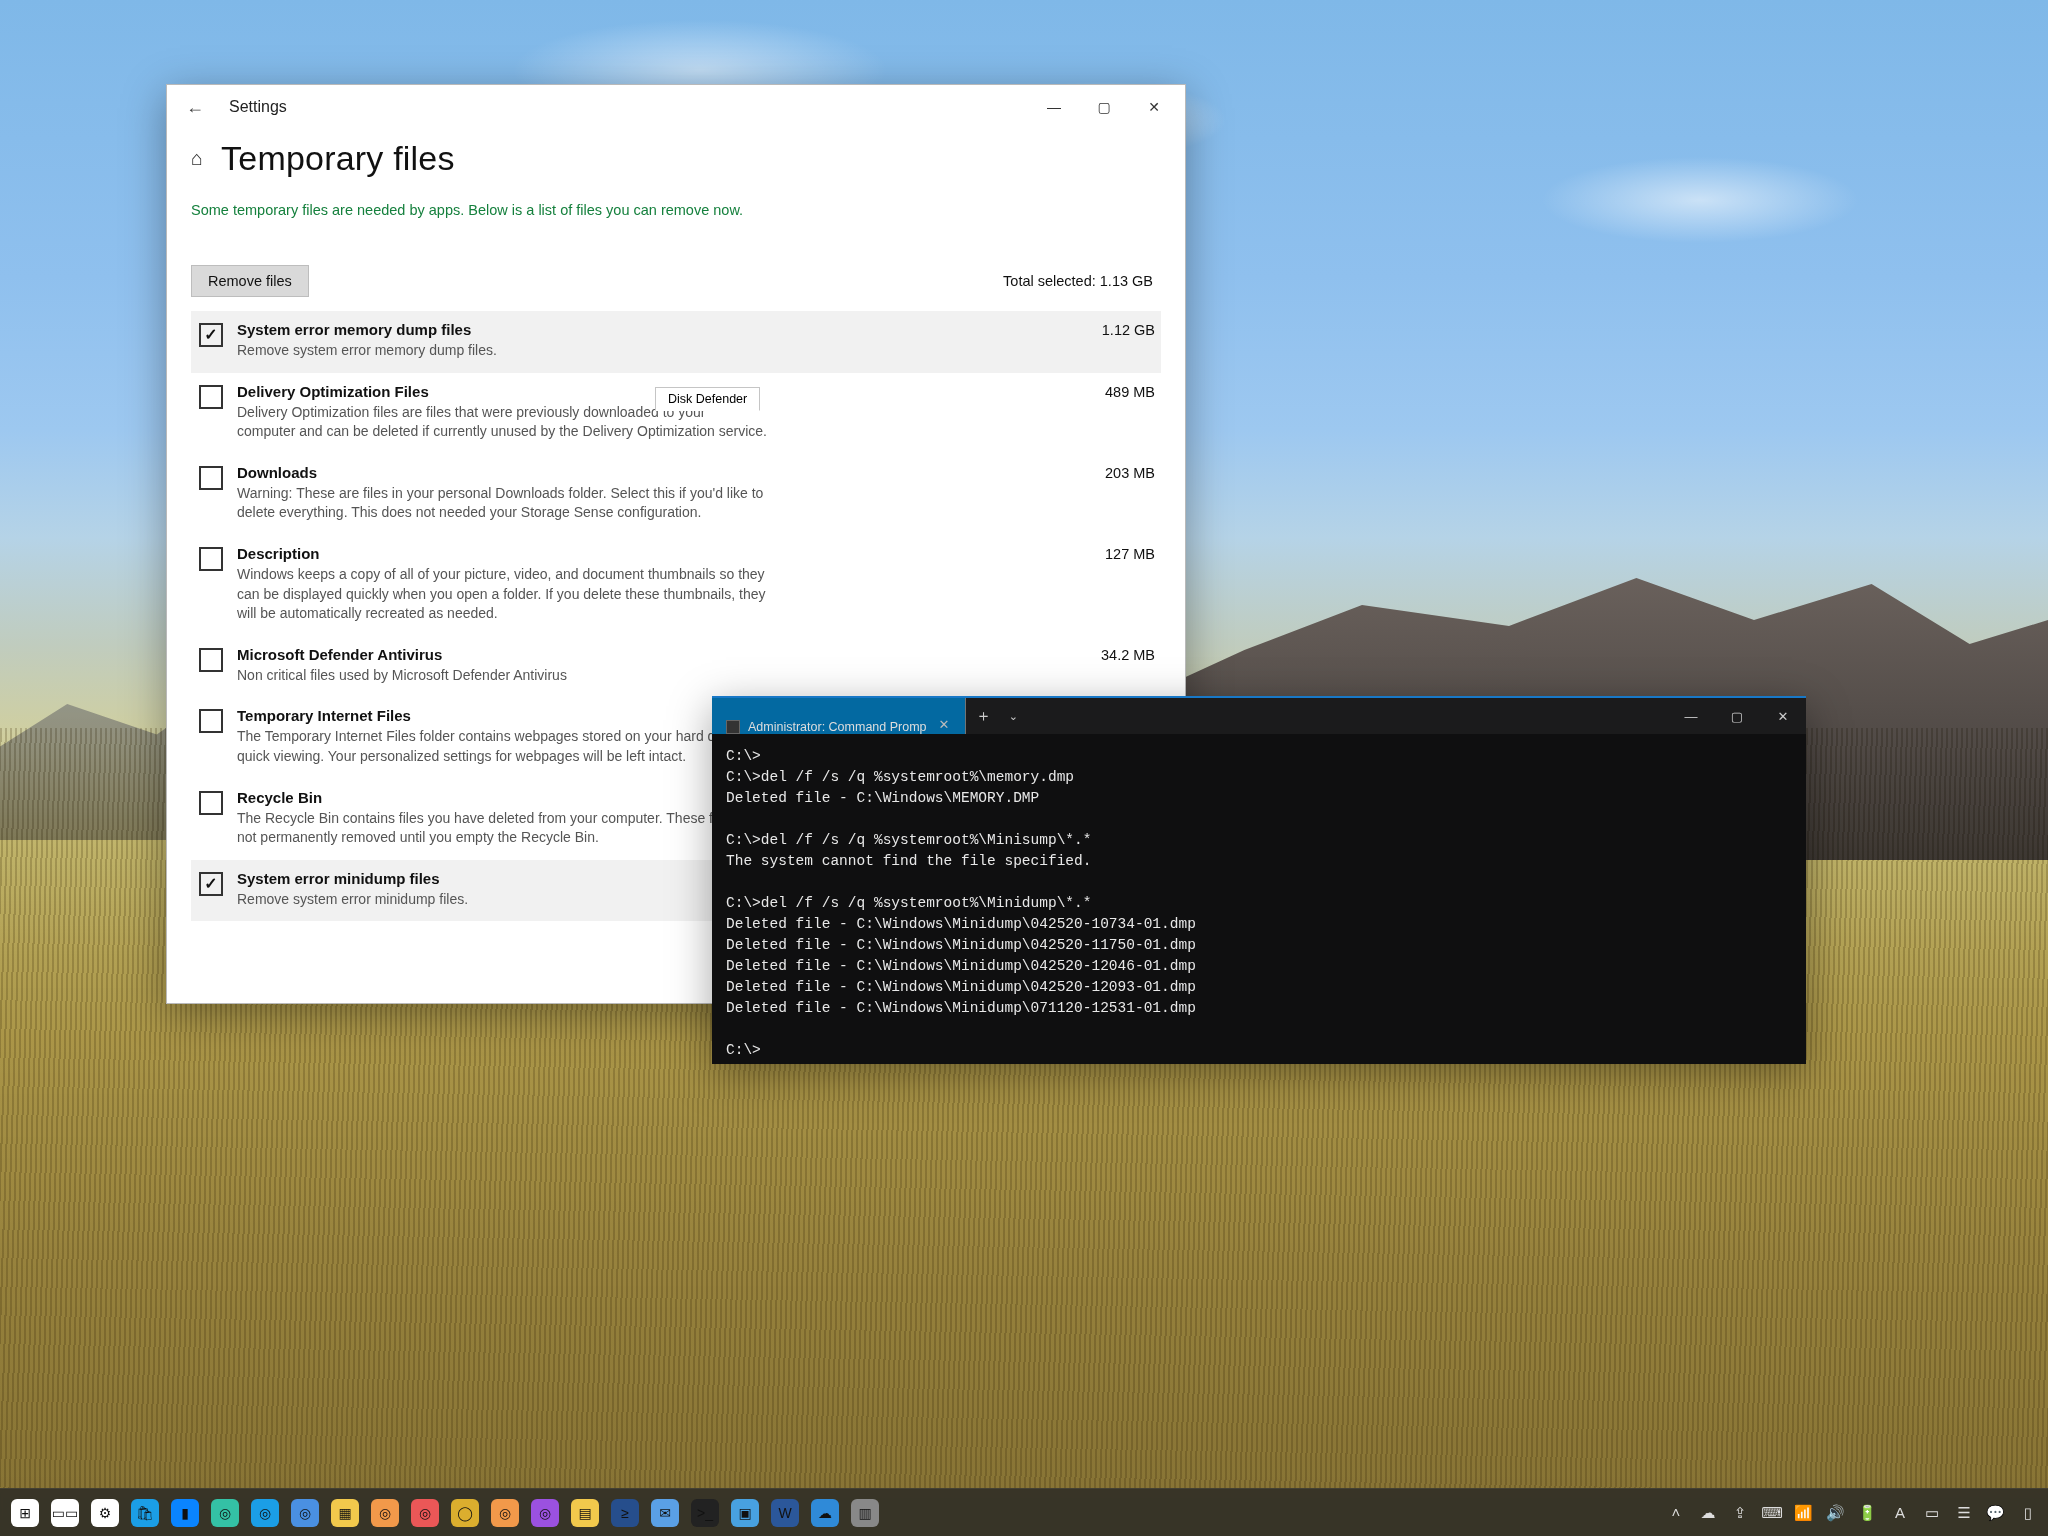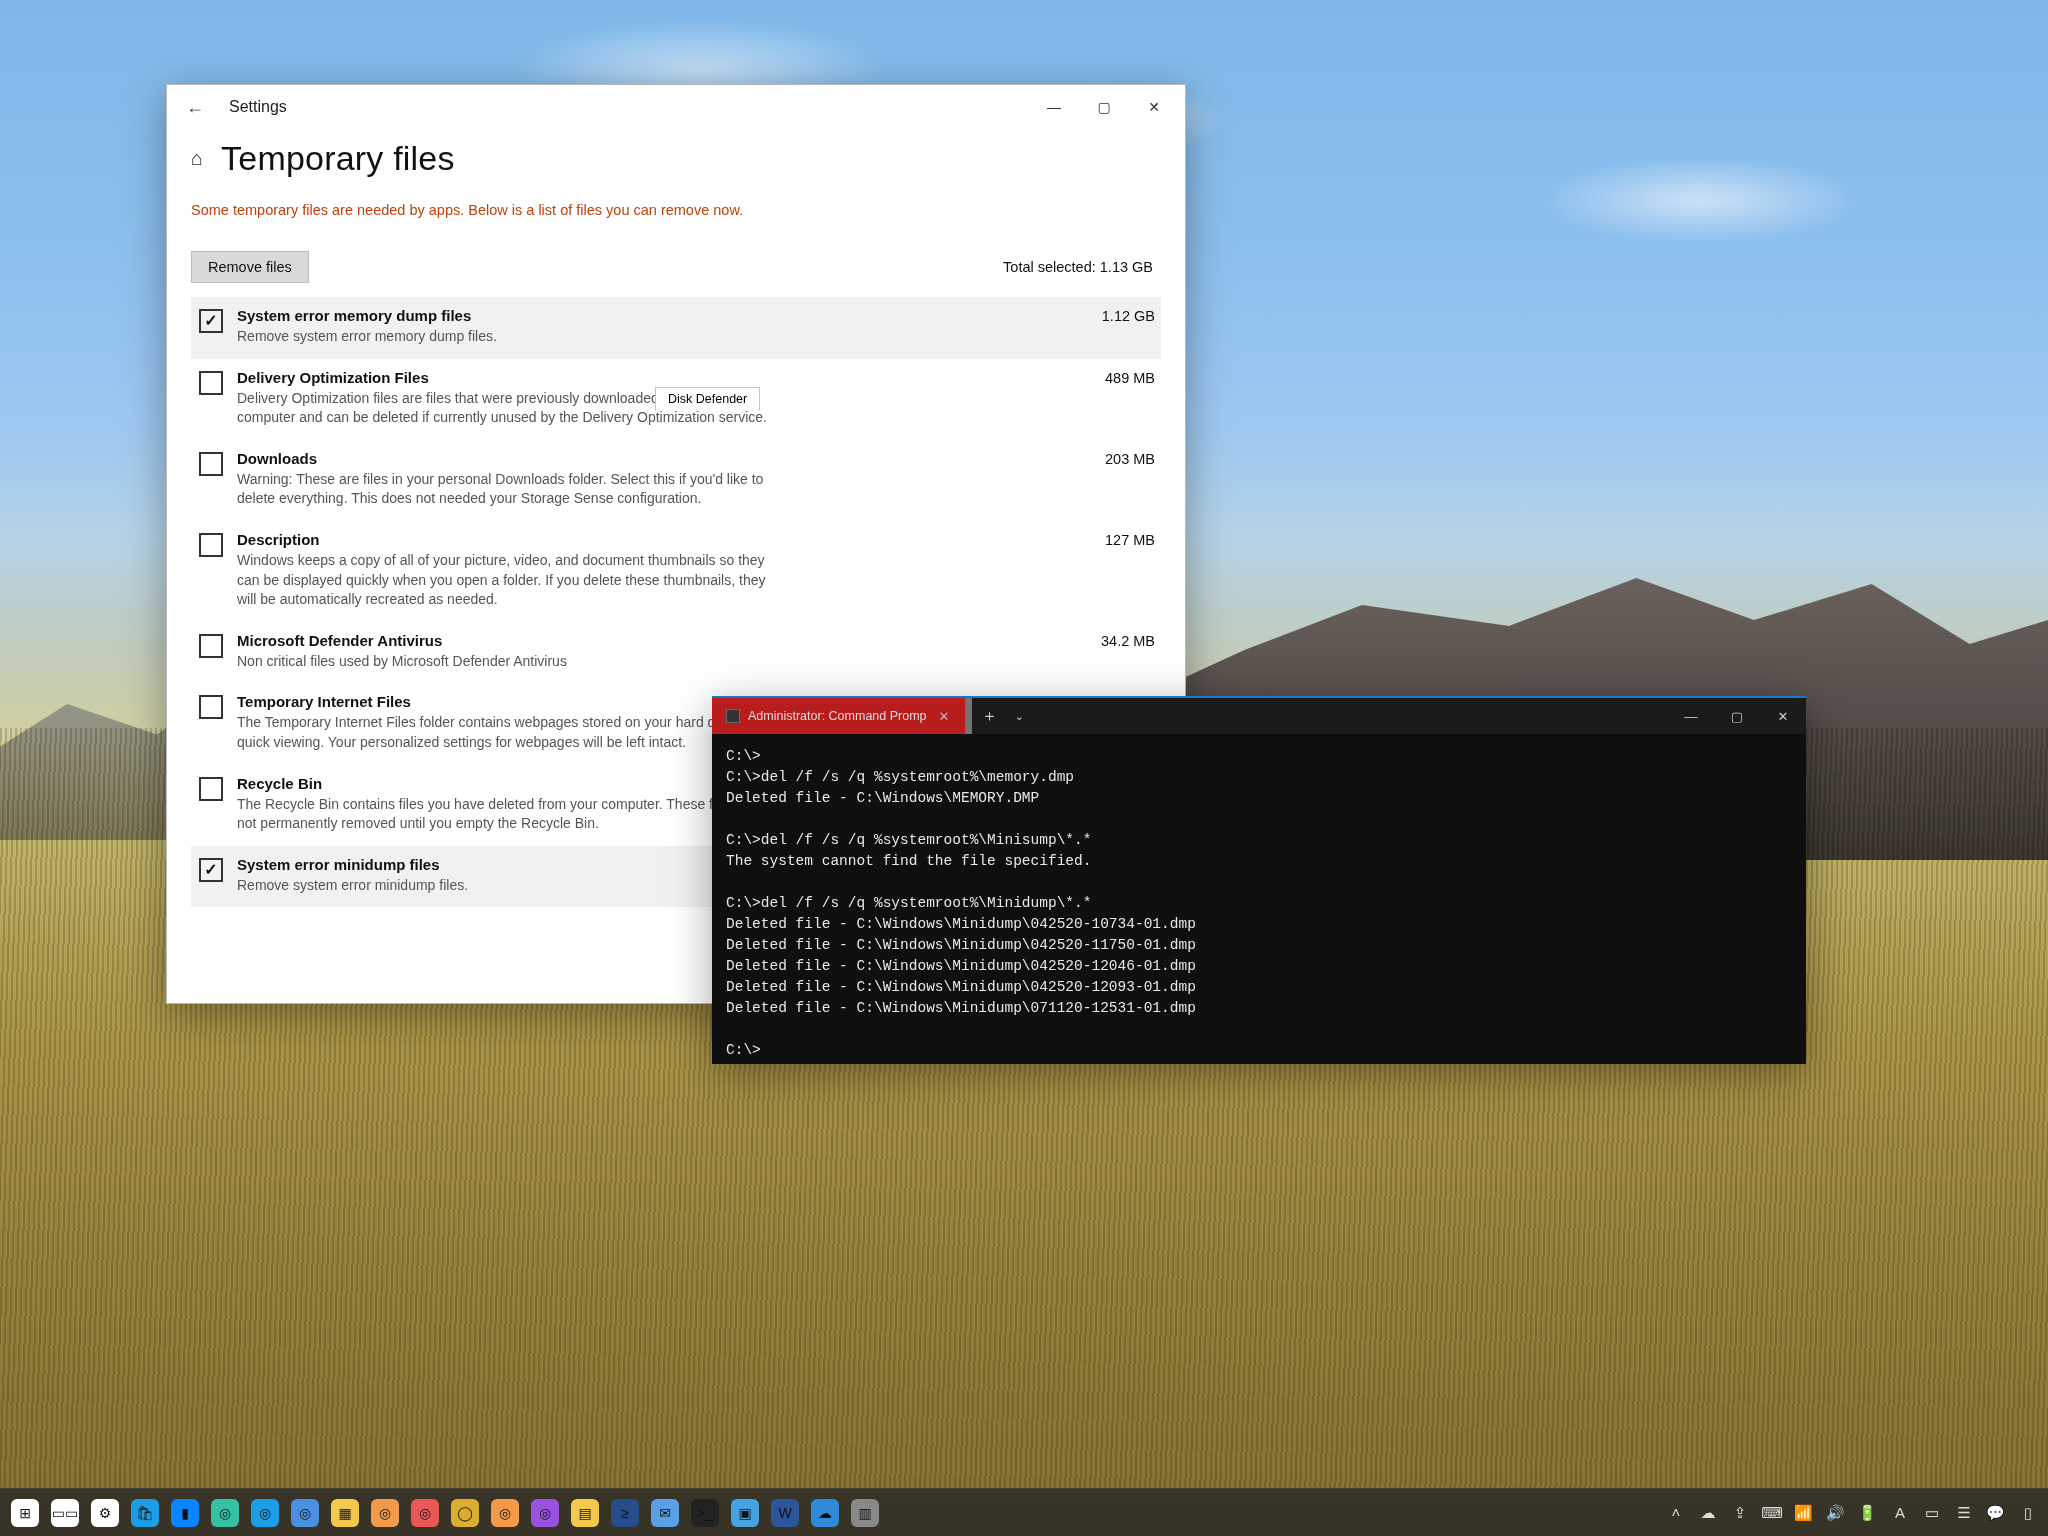--- a/index.html
+++ b/index.html
@@ -53,21 +53,21 @@
 #settings-titlebar { display:flex; align-items:center; height:44px; padding:0 6px 0 14px; }
 #settings-back { width:28px; text-align:center; font-size:18px; color:#444; cursor:default;}
 #settings-appname { margin-left:20px; font-size:16px; color:#222; }
 .win-ctl { margin-left:auto; display:flex; }
 .win-ctl span { width:50px; height:44px; display:flex; align-items:center; justify-content:center; font-size:14px; color:#333;}
 
 #settings-body { padding: 6px 24px 0 24px; height:calc(100% - 44px); overflow:hidden; }
 #settings-header { display:flex; align-items:center; gap:18px; margin:4px 0 22px 0;}
 .home-icon { font-size:20px; color:#333; }
 #settings-title { font-size:34px; font-weight:400; color:#111; letter-spacing:.2px;}
-#settings-intro { font-size:14.5px; color:#c2410c; max-width:620px; line-height:1.45; margin-bottom:30px;}
+#settings-intro { font-size:14.5px; color:#15803d; max-width:620px; line-height:1.45; margin-bottom:44px;}
 
 #remove-row { display:flex; align-items:center; gap:40px; margin-bottom:14px; }
 #remove-btn { background:#d9d9d9; border:1px solid #bdbdbd; padding:7px 16px; font-size:14.5px; color:#111; }
 #total-selected { margin-left:auto; margin-right:8px; font-size:14.5px; color:#111; }
 
 #file-list { margin-top:6px; }
 .file-item { display:flex; align-items:flex-start; padding:10px 6px 12px 4px; border-bottom:0; }
 .file-item.sel { background:#f1f1f1; }
 .fi-check { width:24px; height:24px; border:2px solid #333; margin:2px 14px 0 4px; display:flex; align-items:center; justify-content:center; font-size:16px; flex-shrink:0;}
 .fi-check.checked::after { content:"✓"; color:#111; font-weight:700; line-height:1; }
@@ -110,21 +110,21 @@
 #desc-group legend { padding:0 4px; font-size:12px;}
 #desc-text { min-height:20px;}
 
 
 #terminal-window {
   left:712px; top:696px; width:1094px; height:368px;
   background:#0f0f10; color:#d0d0d0;
   border-top:2px solid #1878c7;
 }
 #term-tabs { height:36px; background:#1b1b1c; display:flex; align-items:stretch; }
-.term-tab { display:flex; align-items:center; gap:8px; padding:0 12px 0 14px; background:#b91c1c; font-size:12.5px; color:#ddd; min-width:220px; border-right:7px solid #737373; }
+.term-tab { display:flex; align-items:flex-end; gap:8px; padding:0 12px 0 14px; background:#0369a1; font-size:12.5px; color:#ddd; min-width:220px; border-right:1px solid #737373; }
 .term-tab .ticon { width:14px; height:14px; background:#333; display:inline-block; border:1px solid #666;}
 .term-tab .tclose { margin-left:auto; font-size:13px; color:#bbb; padding:2px 4px;}
 .term-add { width:34px; display:flex; align-items:center; justify-content:center; color:#ccc; font-size:16px;}
 .term-drop { width:26px; display:flex; align-items:center; justify-content:center; color:#ccc; font-size:11px;}
 .term-spacer { flex:1;}
 .term-ctl { display:flex;}
 .term-ctl span { width:46px; display:flex; align-items:center; justify-content:center; color:#ccc; font-size:13px;}
 
 #term-body { padding:12px 14px; font-family: Consolas, "Courier New", monospace; font-size:14.5px; line-height:1.45; white-space:pre; color:#e8e8e8;}
 

